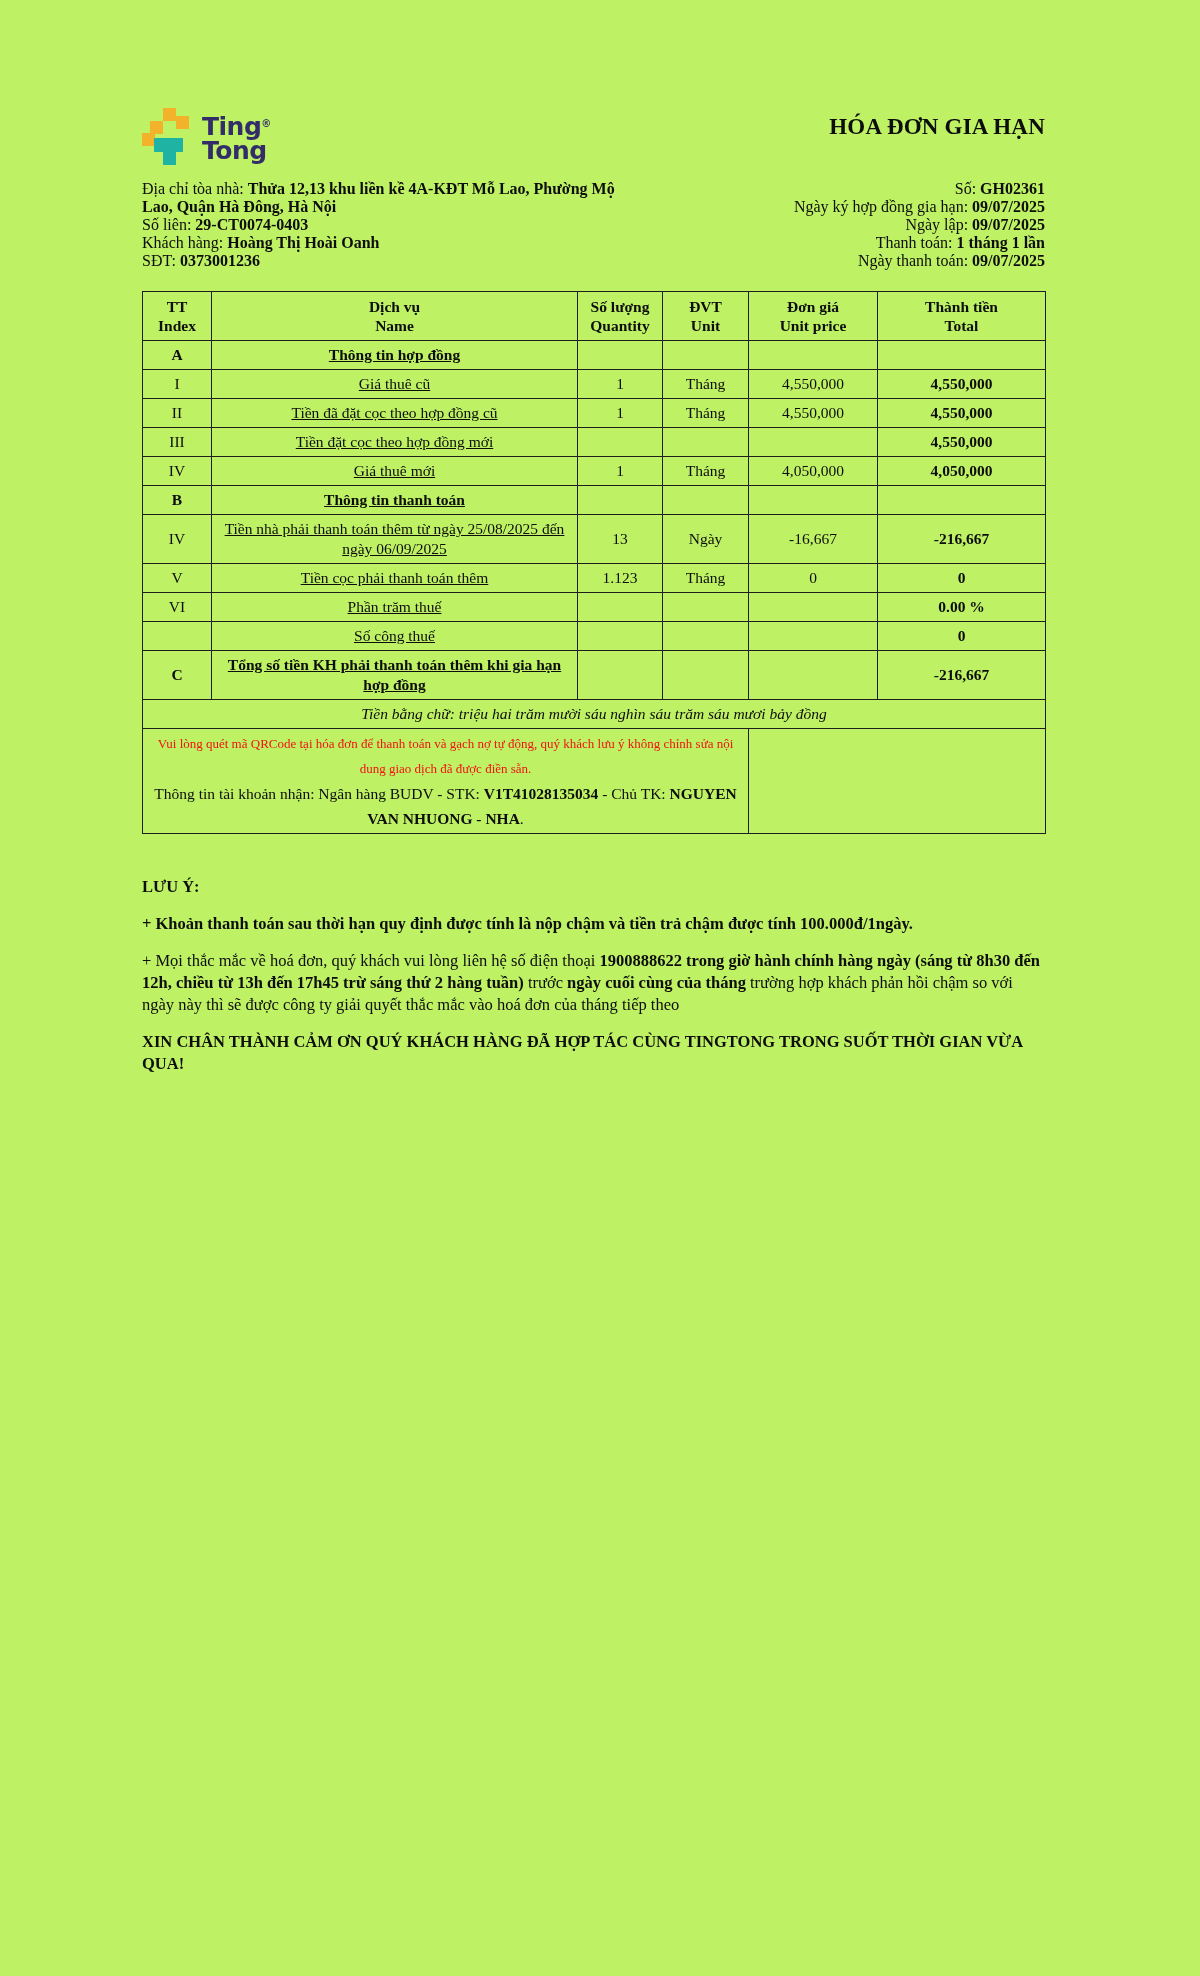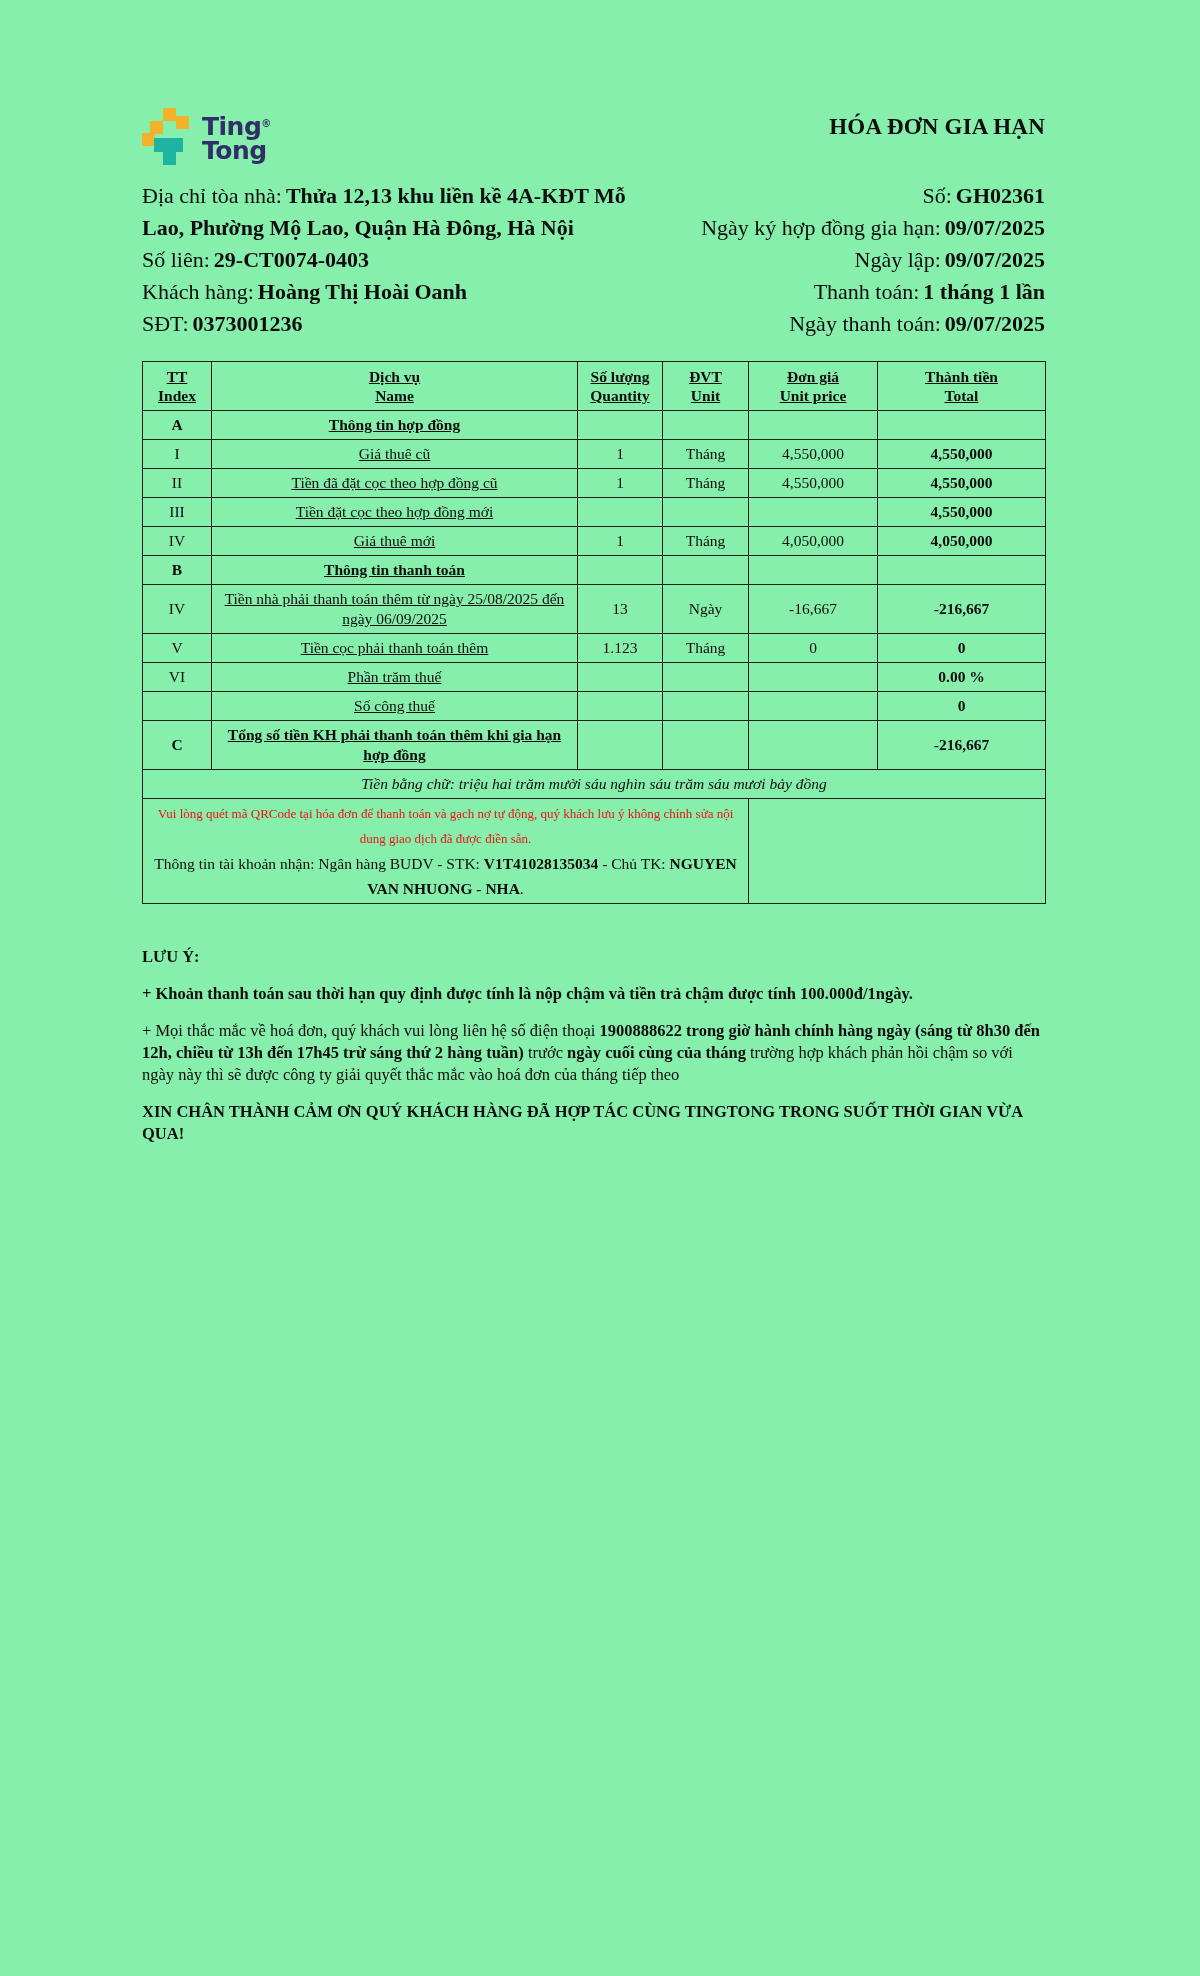--- a/index.html
+++ b/index.html
@@ -1,19 +1,19 @@
 <!DOCTYPE html>
 <html lang="vi"><head>
 <meta charset="utf-8">
 <style>
   html,body{margin:0;padding:0;background:#fff;}
   .page{
     position:relative;
     width:1200px;height:1976px;
-    background:#86efac;
+    background:#bef264;
     font-family:"Liberation Serif", serif;
     color:#0d0d0d;
     box-sizing:border-box;
     padding:108px 155px 0 142px;
   }
   
   .top-row{display:flex;justify-content:space-between;align-items:flex-start;}
   .logo{display:flex;align-items:flex-start;}
   .logo-icon{position:relative;width:48px;height:58px;flex:0 0 auto;}
   .sq{position:absolute;}
@@ -32,33 +32,33 @@
     font-size:25px;line-height:24px;letter-spacing:-0.5px;
   }
   .logo-text .reg{font-size:10px;vertical-align:8px;letter-spacing:0;}
   .doc-title{
     font-size:23px;font-weight:bold;margin-top:6px;letter-spacing:0.2px;
   }
   
   .info-row{display:flex;justify-content:space-between;margin-top:14px;}
   .info-left{width:492px;}
   .info-right{text-align:right;flex:1;}
-  .info-line{font-size:22px;line-height:32px;}
+  .info-line{font-size:16px;line-height:18px;}
   .info-line b{margin-left:4px;}
   
   table.inv{
     border-collapse:collapse;width:903px;margin-top:21px;table-layout:fixed;
   }
   table.inv th, table.inv td{
     border:1.6px solid #1e1e1e;
     vertical-align:middle;
     padding:2px 4px;
     font-size:15.5px;
   }
-  table.inv th{height:40px;font-weight:bold;padding:4px 2px;text-decoration:underline;}
+  table.inv th{height:40px;font-weight:bold;padding:4px 2px;}
   table.inv th div{line-height:19px;}
   table.inv td{height:24px;text-align:center;}
   td.c-name{text-align:left;padding:3px 9px;line-height:20px;text-decoration:underline;}
   td.c-total{font-weight:bold;}
   tr.section td.c-name, tr.section td.c-tt{font-weight:bold;}
   tr.tall td{height:44px;}
   
   td.words{
     text-align:left;height:30px;padding:4px 10px;
     font-style:italic;font-weight:normal;font-size:15.5px;

